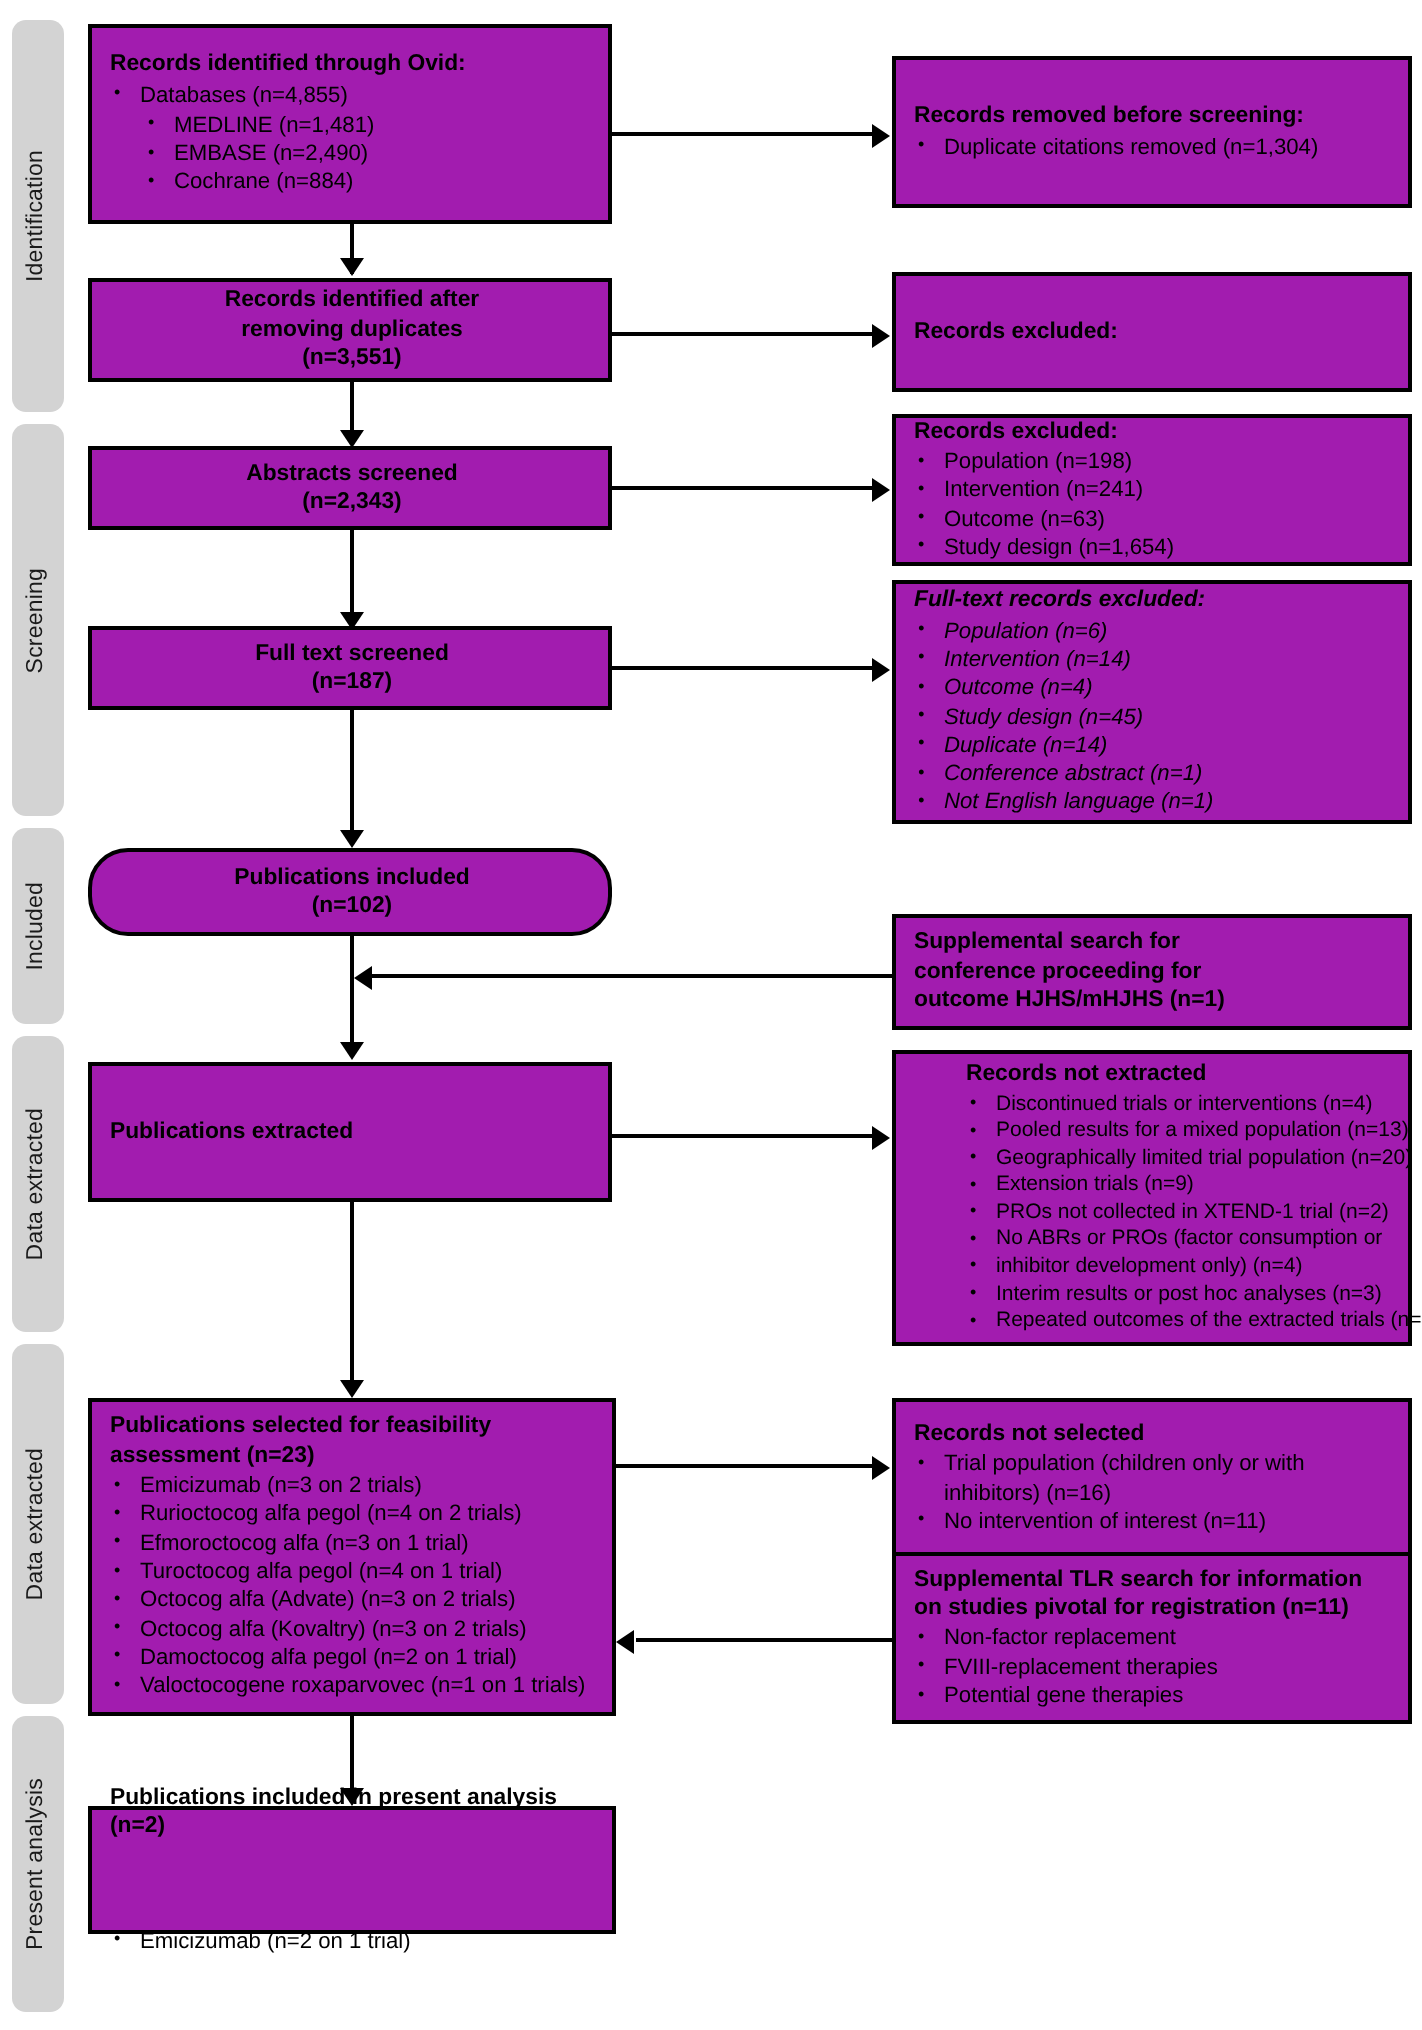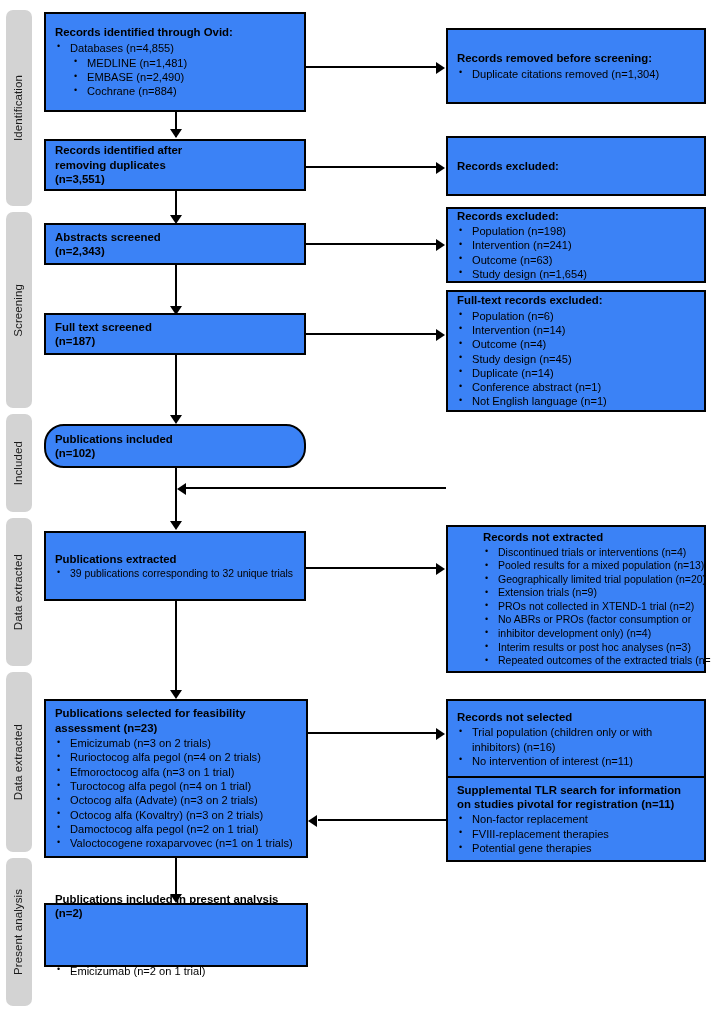--- a/index.html
+++ b/index.html
@@ -32,27 +32,27 @@
     letter-spacing:.1px;
     white-space:nowrap;
     line-height:1;
   }
 
   
   .box{
     position:absolute;
     box-sizing:border-box;
     border:2.2px solid #000;
-    background:#3b82f6;
+    background:#a21caf;
     padding:6px 7px 6px 9px;
     display:flex;
     flex-direction:column;
     justify-content:center;
   }
-  .box.center{ text-align:center; align-items:flex-start; }
+  .box.center{ text-align:center; align-items:center; }
 
   .title{
     font-weight:bold;
     font-size:11.4px;
     color:#000;
     line-height:1.26;
     margin:0;
   }
   .title.center{ text-align:center; }
 
@@ -203,23 +203,20 @@
     <div class="title center">(n=187)</div>
   </div>
 
   <div class="box center" style="left:44px; top:424px; width:262px; height:44px;border-radius:20px;">
     <div class="title center">Publications included</div>
     <div class="title center">(n=102)</div>
   </div>
 
   <div class="box" style="left:44px; top:531px; width:262px; height:70px;">
     <div class="title">Publications extracted</div>
-    <ul class="bl">
-      <li style="font-size:10.4px;">39 publications corresponding to 32 unique trials</li>
-    </ul>
   </div>
 
   <div class="box" style="left:44px; top:699px; width:264px; height:159px;">
     <div class="title">Publications selected for feasibility assessment (n=23)</div>
     <ul class="bl">
       <li>Emicizumab (n=3 on 2 trials)</li>
       <li>Rurioctocog alfa pegol (n=4 on 2 trials)</li>
       <li>Efmoroctocog alfa (n=3 on 1 trial)</li>
       <li>Turoctocog alfa pegol (n=4 on 1 trial)</li>
       <li>Octocog alfa (Advate) (n=3 on 2 trials)</li>
@@ -250,33 +247,38 @@
   <div class="box" style="left:446px; top:207px; width:260px; height:76px;">
     <div class="title">Records excluded:</div>
     <ul class="bl">
       <li>Population (n=198)</li>
       <li>Intervention (n=241)</li>
       <li>Outcome (n=63)</li>
       <li>Study design (n=1,654)</li>
     </ul>
   </div>
 
-  <div class="box" style="left:446px; top:290px; width:260px; height:122px;">
+  <div class="box" style="left:446px; top:290px; width:260px; height:122px;font-style:italic;">
     <div class="title">Full-text records excluded:</div>
     <ul class="bl">
       <li>Population (n=6)</li>
       <li>Intervention (n=14)</li>
       <li>Outcome (n=4)</li>
       <li>Study design (n=45)</li>
       <li>Duplicate (n=14)</li>
       <li>Conference abstract (n=1)</li>
       <li>Not English language (n=1)</li>
     </ul>
   </div>
 
+  <div class="box" style="left:446px; top:457px; width:260px; height:58px;">
+    <div class="title">Supplemental search for</div>
+    <div class="title">conference proceeding for</div>
+    <div class="title">outcome HJHS/mHJHS (n=1)</div>
+  </div>
 
   <div class="box" style="left:446px; top:525px; width:260px; height:148px;padding-left:35px;">
     <div class="title">Records not extracted</div>
     <ul class="bl">
       <li style="font-size:10.5px;">Discontinued trials or interventions (n=4)</li>
       <li style="font-size:10.5px;">Pooled results for a mixed population (n=13)</li>
       <li style="font-size:10.5px;">Geographically limited trial population (n=20)</li>
       <li style="font-size:10.5px;">Extension trials (n=9)</li>
       <li style="font-size:10.5px;">PROs not collected in XTEND-1 trial (n=2)</li>
       <li style="font-size:10.5px;">No ABRs or PROs (factor consumption or</li>

